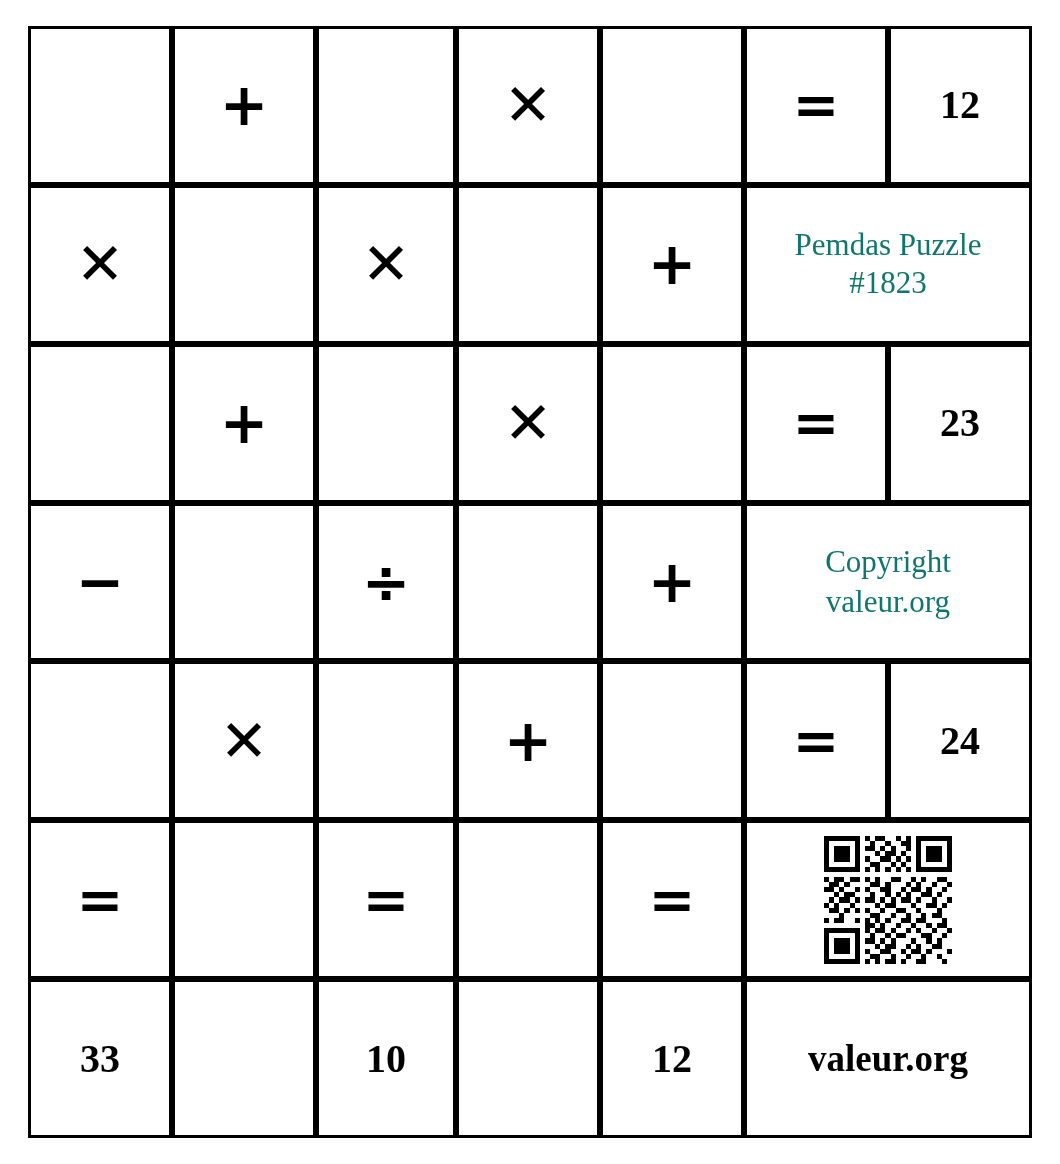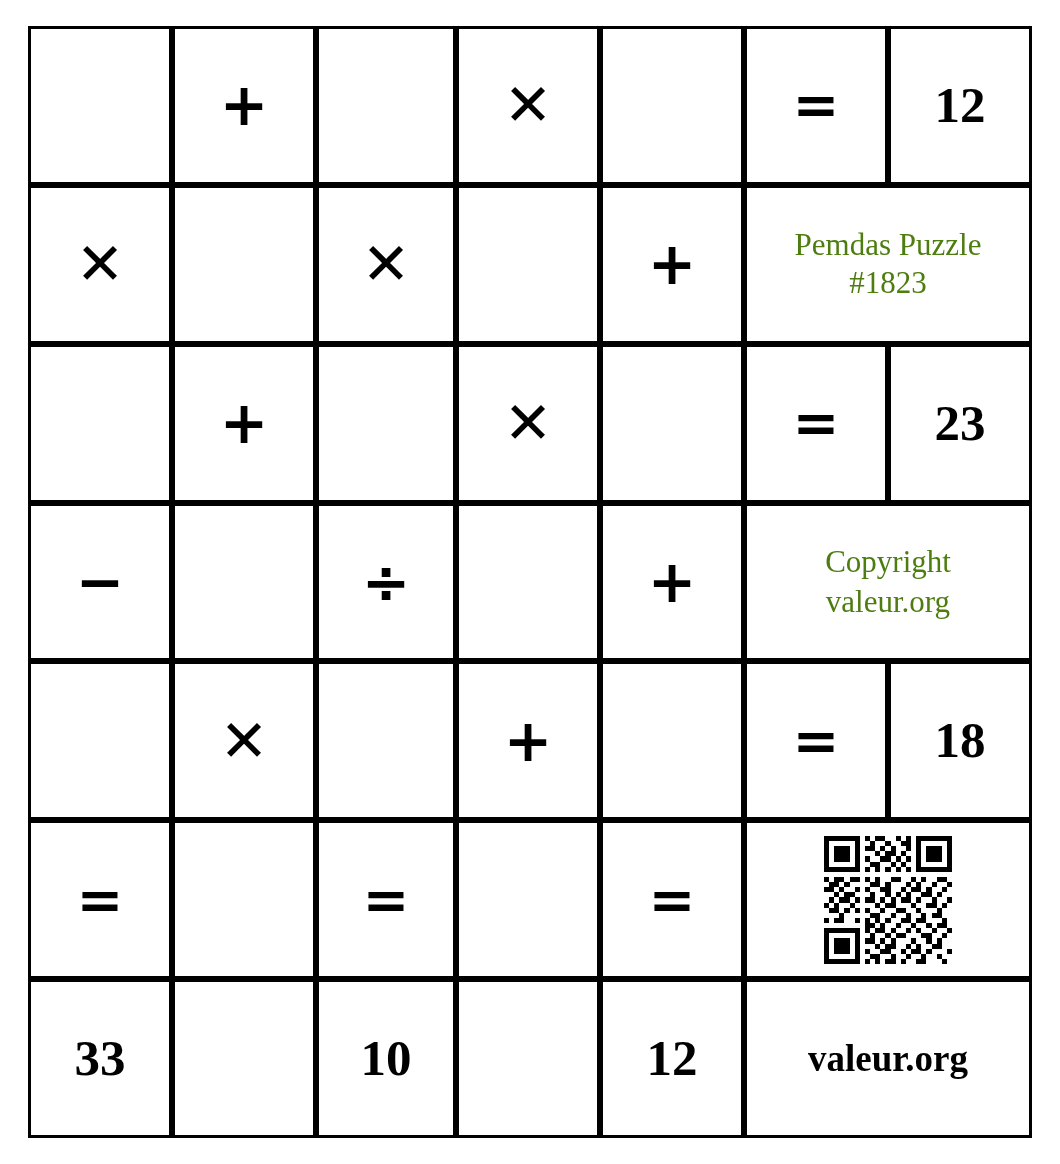--- a/index.html
+++ b/index.html
@@ -47,21 +47,21 @@
 
   tr.num-row { height: 158px; }
   tr.op-row  { height: 158px; }
 
   td.blank { background: #ffffff; }
   td.shaded { background: #c0c0c0; }
 
   .num {
     font-family: "Liberation Serif", serif;
     font-weight: bold;
-    font-size: 51px;
+    font-size: 40px;
     line-height: 1;
     color: #000000;
   }
   .op {
     font-family: "DejaVu Sans", sans-serif;
     font-weight: bold;
     font-size: 58px;
     line-height: 1;
     color: #000000;
   }
@@ -69,21 +69,21 @@
     font-family: "DejaVu Sans", sans-serif;
     font-weight: bold;
     font-size: 56px;
     line-height: 1;
     color: #000000;
   }
   .label-text {
     font-family: "Liberation Serif", serif;
     font-size: 31px;
     line-height: 1.22;
-    color: #4d7c0f;
+    color: #0f766e;
     padding: 4px 22px;
     display: block;
   }
   .brand-text {
     font-family: "Liberation Serif", serif;
     font-weight: bold;
     font-size: 37px;
     color: #000000;
     display: block;
   }
@@ -163,21 +163,21 @@
         </td>
       </tr>
 
       <tr class="num-row">
         <td class="blank"><span class="num"></span></td>
         <td><span class="op">✕</span></td>
         <td class="blank"><span class="num"></span></td>
         <td><span class="op">+</span></td>
         <td class="blank"><span class="num"></span></td>
         <td><span class="eq">=</span></td>
-        <td><span class="num">18</span></td>
+        <td><span class="num">24</span></td>
       </tr>
 
       <tr class="op-row">
         <td><span class="eq">=</span></td>
         <td class="shaded"></td>
         <td><span class="eq">=</span></td>
         <td class="shaded"></td>
         <td><span class="eq">=</span></td>
         <td class="qr-cell" colspan="2">
           <div class="qr-holder">

